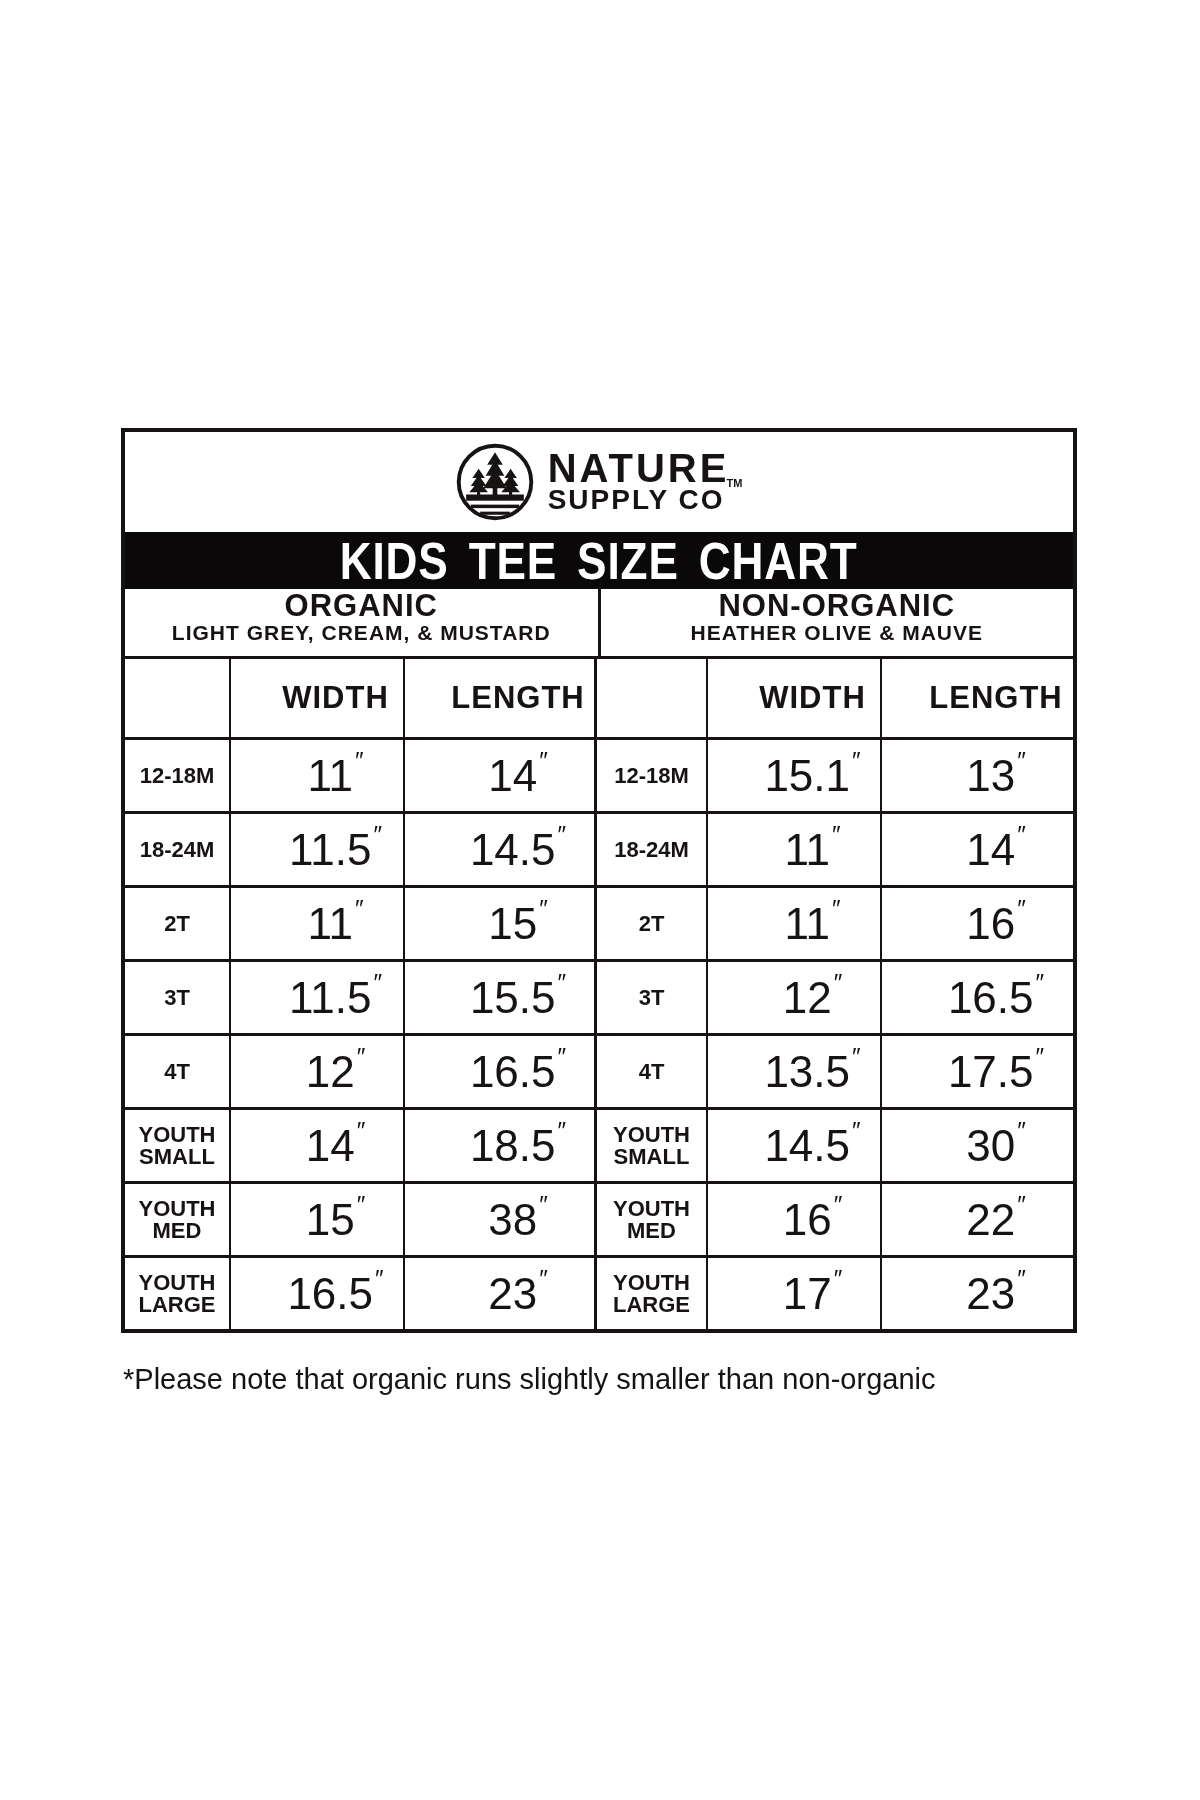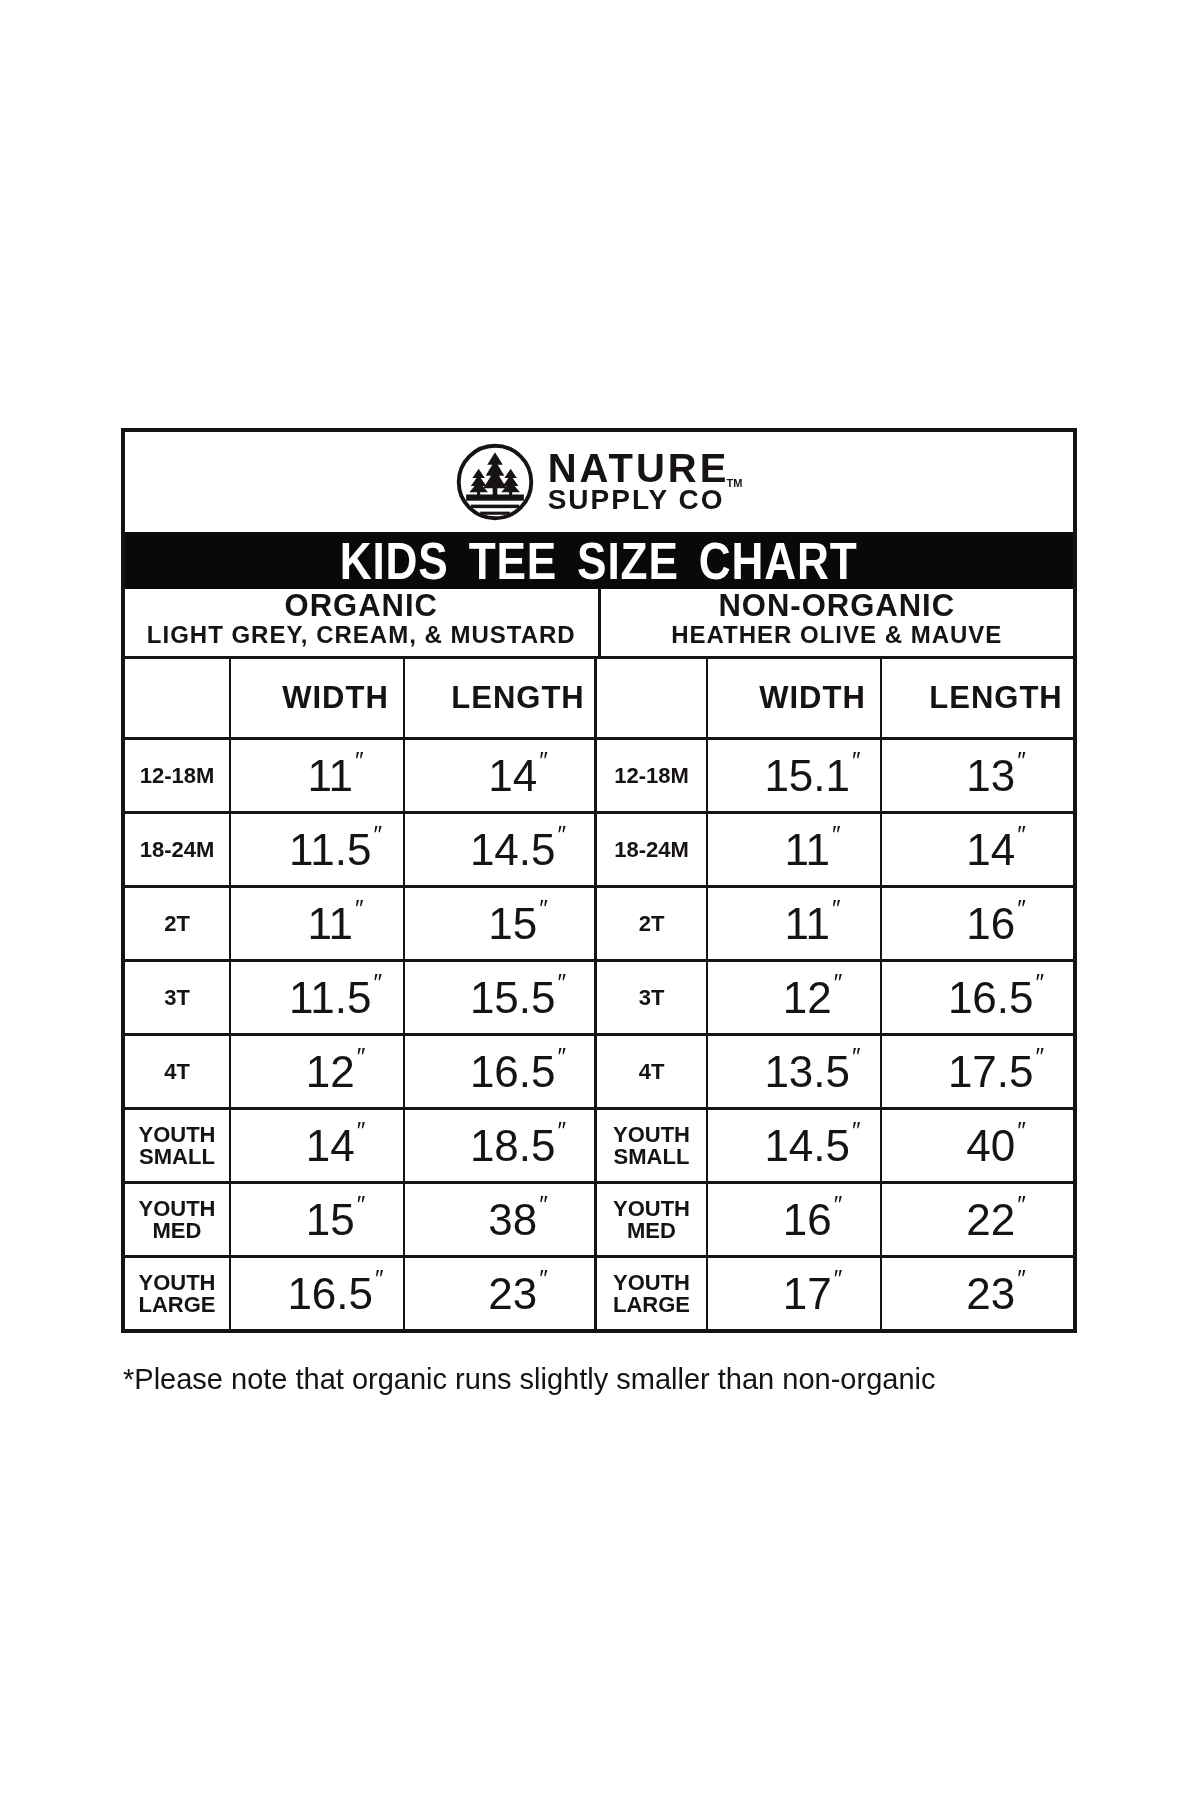--- a/index.html
+++ b/index.html
@@ -33,21 +33,21 @@
   .title-bar{height:57px;background:var(--bar-bg);display:flex;align-items:center;justify-content:center;overflow:hidden;}
   .title-bar .title-text{
     color:var(--bar-text);font-size:52px;font-weight:bold;letter-spacing:1px;word-spacing:8px;
     transform:scaleX(0.85);white-space:nowrap;
   }
   
   .section-headers{display:flex;border-bottom:3px solid var(--ink);height:67px;}
   .sec{flex:1;text-align:center;padding-top:1px;}
   .sec + .sec{border-left:3px solid var(--ink);}
   .sec-title{font-size:31px;font-weight:bold;line-height:1.02;letter-spacing:1px;}
-  .sec-sub{font-size:24px;font-weight:bold;letter-spacing:1px;line-height:1.05;white-space:nowrap;}
+  .sec-sub{font-size:21px;font-weight:bold;letter-spacing:1px;line-height:1.05;white-space:nowrap;}
   
   .grid{
     display:grid;
     grid-template-columns:104px 174px 191px 112px 174px 1fr;
     grid-template-rows:78px repeat(8,74px);
   }
   .cell{
     display:flex;align-items:center;justify-content:center;
     box-sizing:border-box;border-top:3px solid var(--ink);
     text-align:center;
@@ -254,21 +254,21 @@
           <span class="inch">″</span>
         </div>
         <div class="cell c4 label-cell">
           <span>YOUTH SMALL</span>
         </div>
         <div class="cell c5 value-cell">
           <span class="num">14.5</span>
           <span class="inch">″</span>
         </div>
         <div class="cell c6 value-cell">
-          <span class="num">40</span>
+          <span class="num">30</span>
           <span class="inch">″</span>
         </div>
         <div class="cell c1 label-cell">
           <span>YOUTH MED</span>
         </div>
         <div class="cell c2 value-cell">
           <span class="num">15</span>
           <span class="inch">″</span>
         </div>
         <div class="cell c3 value-cell">

